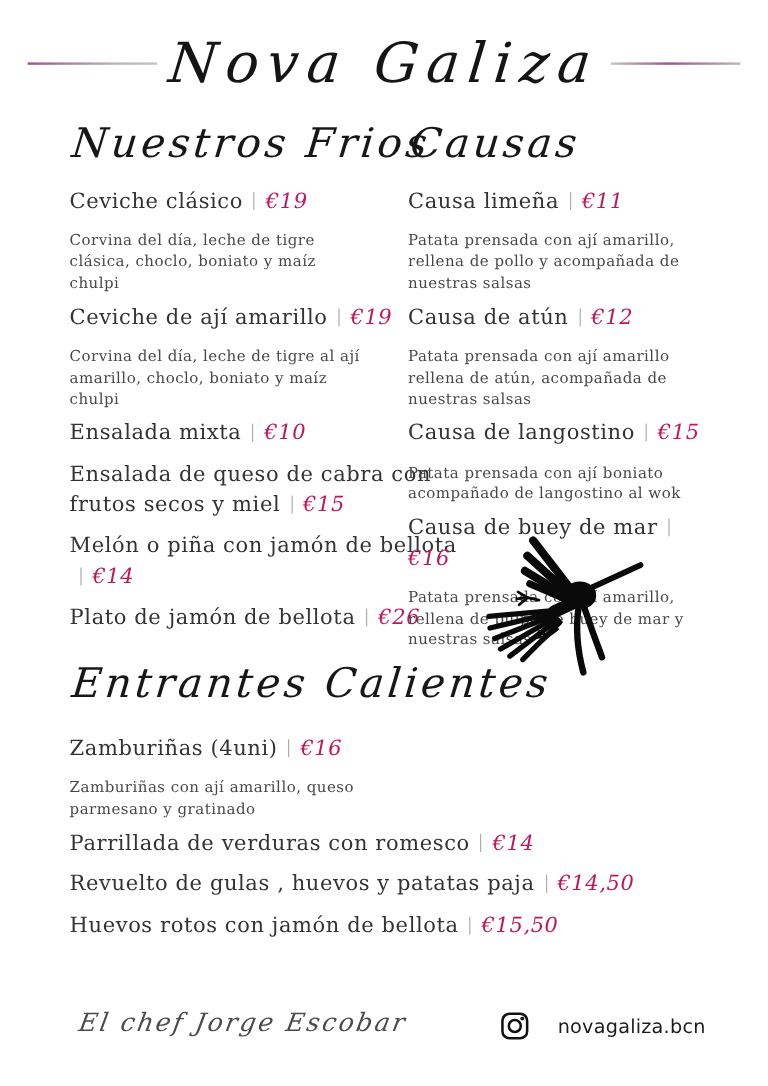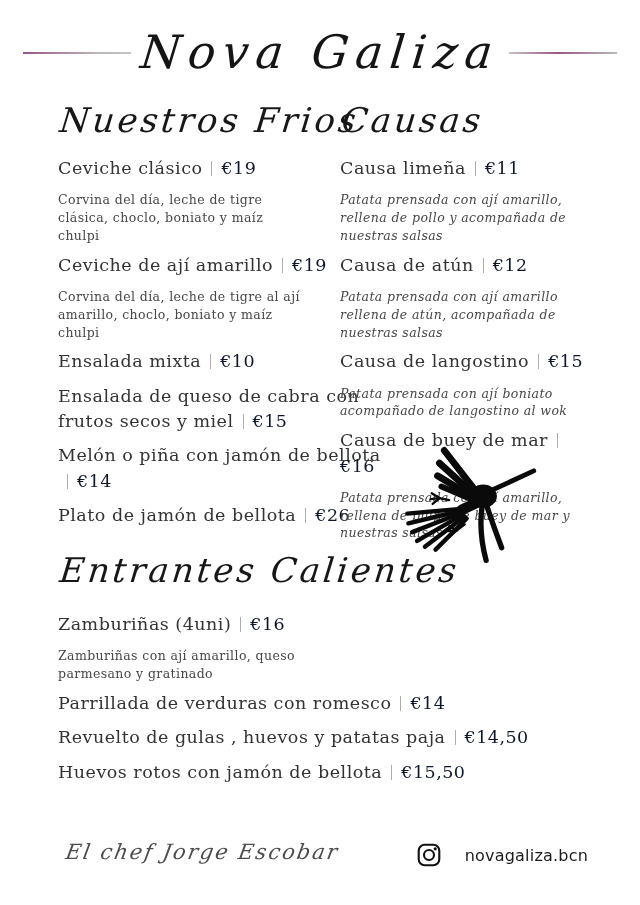--- a/index.html
+++ b/index.html
@@ -22,26 +22,26 @@
   }
   .heading-lg{font-size:34px;}
   
   .col{position:absolute;top:100px;}
   .col-left{left:58px;width:335px;}
   .col-right{left:340px;width:255px;}
   .col .script-heading{margin-bottom:16px;display:block;}
   .item{margin-bottom:6px;}
   .item-head{font-size:17.5px;letter-spacing:0.5px;color:#333333;line-height:1.45;}
   .sep{display:inline-block;width:1px;height:15px;background:#adadad;margin:0 9px;vertical-align:-2px;}
-  .item-price{color:#0f172a;}
+  .item-price{color:#be185d;font-style:italic;}
   .item-desc{
     font-size:12.5px;color:#474747;letter-spacing:0.4px;line-height:1.42;
     max-width:250px;margin-top:10px;margin-bottom:8px;
   }
-  .col-right .item-desc{max-width:242px;font-style:italic;}
+  .col-right .item-desc{max-width:242px;}
   .item.no-desc{margin-bottom:9px;}
   
   .bird{position:absolute;left:385px;top:432px;width:175px;height:140px;}
   
   .section-bottom{position:absolute;left:58px;top:550px;width:530px;}
   .section-bottom .script-heading{margin-bottom:22px;display:block;}
   
   .signature{
     position:absolute;left:66px;top:840px;font-style:italic;font-size:21px;
     color:#4c4c4c;letter-spacing:2px;transform:skewX(-10deg);

